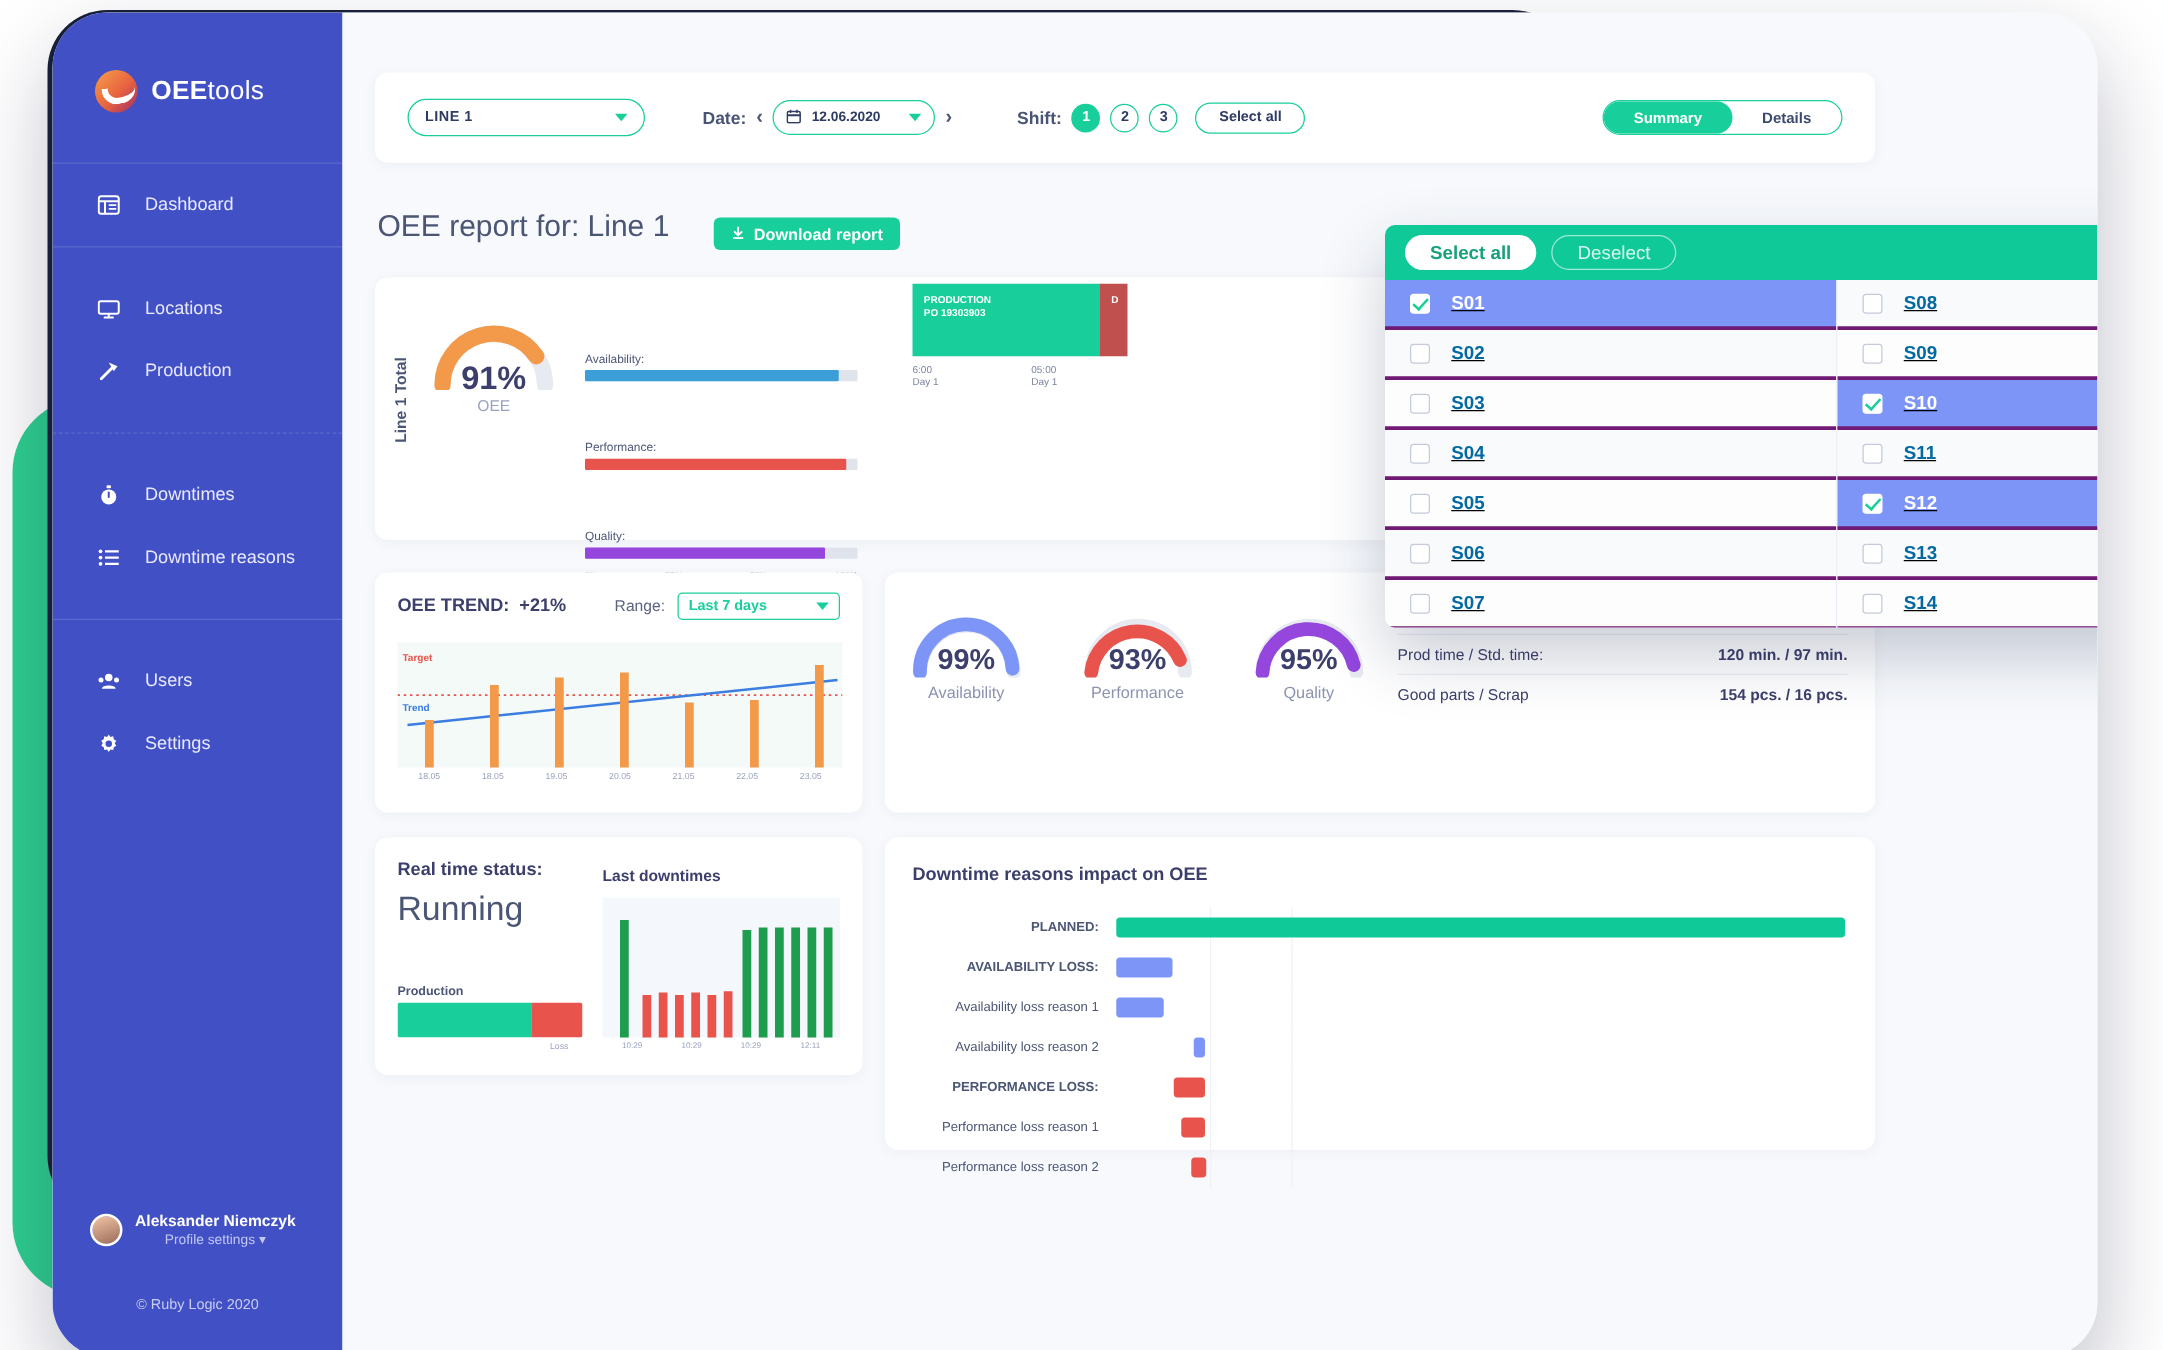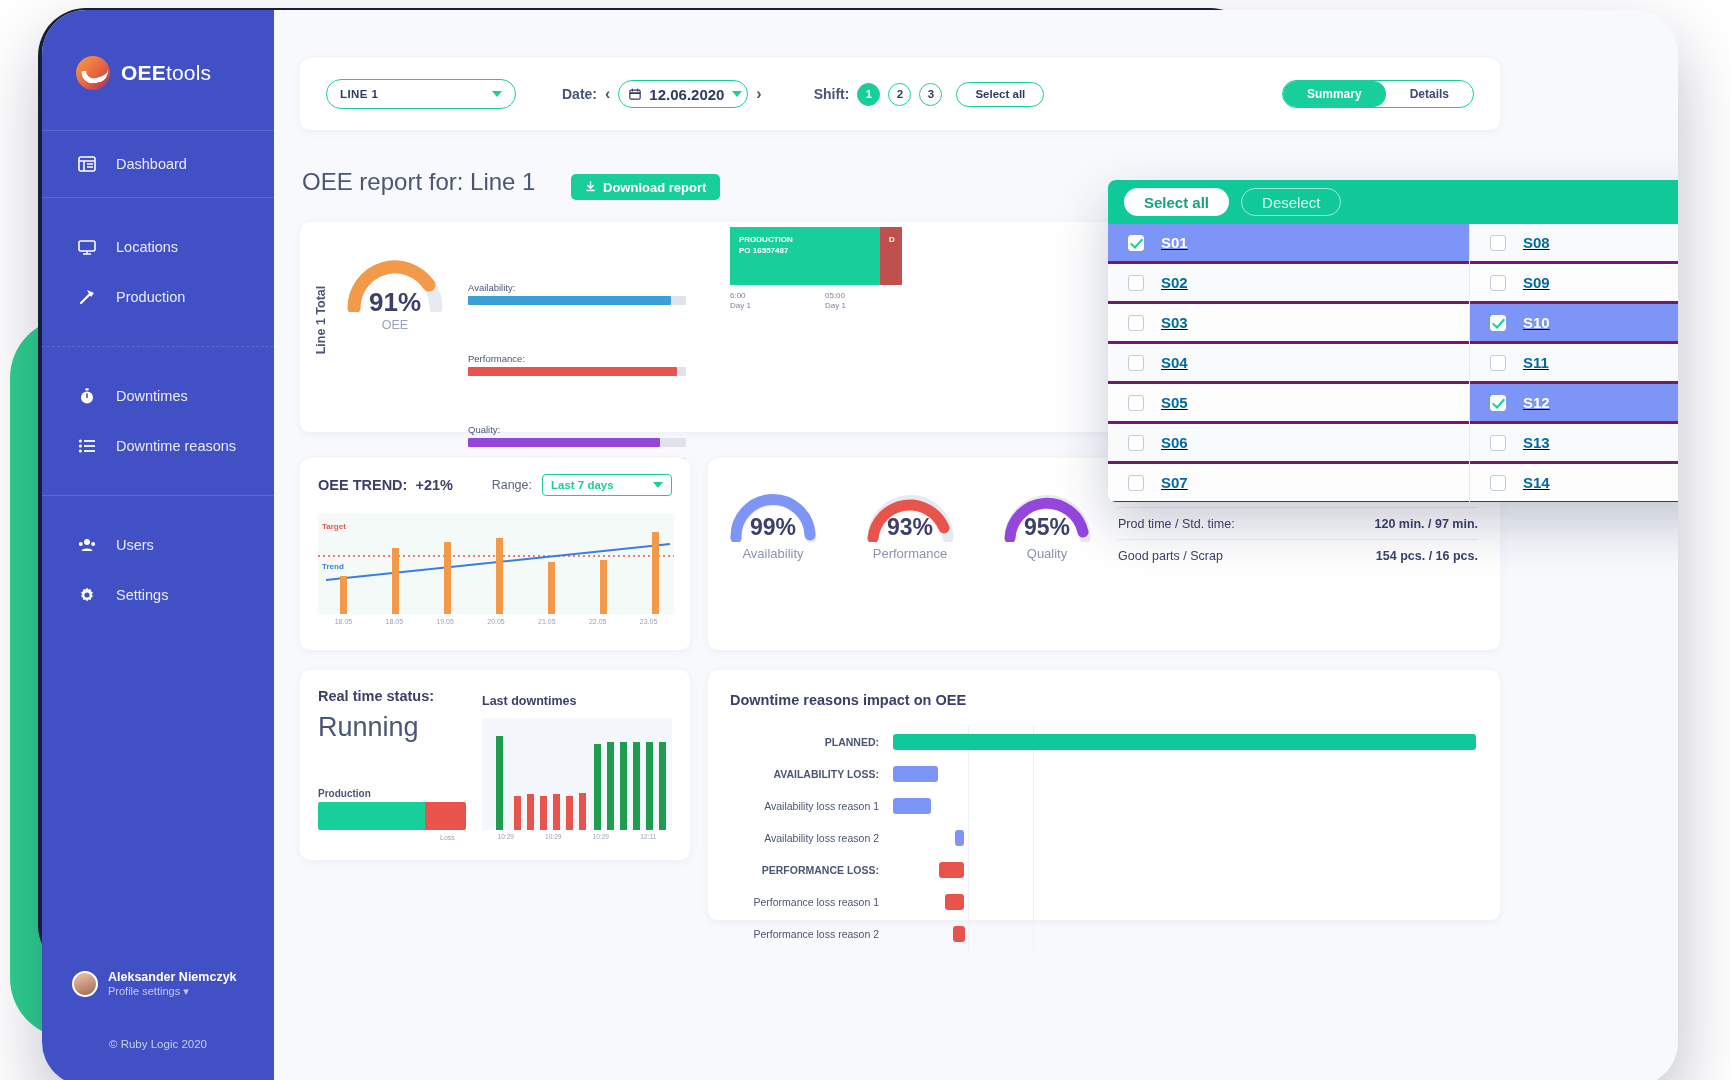--- a/index.html
+++ b/index.html
@@ -70,21 +70,21 @@
     display: flex; align-items: center; gap: 18px;
     padding: 14px 0 14px 34px;
     font-size: 14.5px; color: #e9eaff; cursor: pointer;
   }
   .nav-item .ico { width: 22px; height: 22px; flex: 0 0 22px; display: flex; align-items: center; justify-content: center; }
   .nav-item svg { display: block; }
   .nav-spacer { height: 16px; }
 
   .profile {
     position: absolute; left: 0; bottom: 88px;
-    display: flex; align-items: center; gap: 10px; padding-left: 30px;
+    display: flex; align-items: center; gap: 10px; padding-left: 30px; text-align: center;
   }
   .avatar {
     width: 26px; height: 26px; border-radius: 50%;
     background: linear-gradient(160deg,#f3c5a7,#9a6b58);
     border: 2px solid #fff; flex: 0 0 26px;
   }
   .profile-name { font-size: 12.5px; font-weight: 700; color: #fff; }
   .profile-sub { font-size: 11px; color: #c3c8f2; margin-top: 1px; }
   .copyright {
     position: absolute; left: 0; bottom: 36px; width: 100%;
@@ -106,21 +106,21 @@
     display: flex; align-items: center; justify-content: space-between;
     padding: 0 13px; font-size: 11.5px; font-weight: 700; color: #2f3b63; letter-spacing:.4px;
     cursor: pointer; background: #fff;
   }
   .caret { width:0;height:0;border-left:5px solid transparent;border-right:5px solid transparent;border-top:6px solid #18cf9b; }
   .date-label { margin-left: 46px; font-size: 14px; font-weight: 700; color: #4a5575; }
   .arrow-btn { font-size: 16px; color: #4a5575; margin: 0 8px; cursor: pointer; font-weight:700; }
   .date-box {
     width: 130px; height: 28px; border: 1.4px solid #18cf9b; border-radius: 15px;
     display: flex; align-items: center; gap: 8px; padding: 0 10px;
-    font-size: 15px; font-weight: 700; color: #2f3b63; background:#fff; cursor: pointer;
+    font-size: 11px; font-weight: 700; color: #2f3b63; background:#fff; cursor: pointer;
   }
   .shift-label { margin-left: 44px; font-size: 14px; font-weight: 700; color: #4a5575; }
   .shift { width: 23px; height: 23px; border-radius: 50%; border: 1.4px solid #18cf9b;
     display: flex; align-items: center; justify-content: center; font-size: 11.5px;
     font-weight: 700; color: #2f3b63; margin-left: 8px; cursor: pointer; background:#fff;}
   .shift.active { background: #18cf9b; border-color: #18cf9b; color: #fff; }
   .select-all-btn {
     margin-left: 14px; height: 25px; padding: 0 18px; border-radius: 14px;
     border: 1.3px solid #18cf9b; font-size: 11.5px; font-weight: 700; color: #2f3b63;
     display: flex; align-items: center; cursor: pointer; background:#fff;
@@ -447,21 +447,21 @@
             <span>50%</span>
             <span>100%</span>
           </div>
         </div>
 
         <div class="timeline">
           <div class="tl-blocks">
             <div class="tl-b" style="width:150px;background:#18cf9b">
               <div>
                 <div>PRODUCTION</div>
-                <div>PO 16557487</div>
+                <div>PO 19303903</div>
               </div>
             </div>
             <div class="tl-b" style="width:22px;background:#c0504d">
               <div>D</div>
             </div>
           </div>
           <div class="tl-axis">
             <div class="tl-tick" style="left:0px">
               <span>6:00</span><br>
               <span>Day 1</span>

